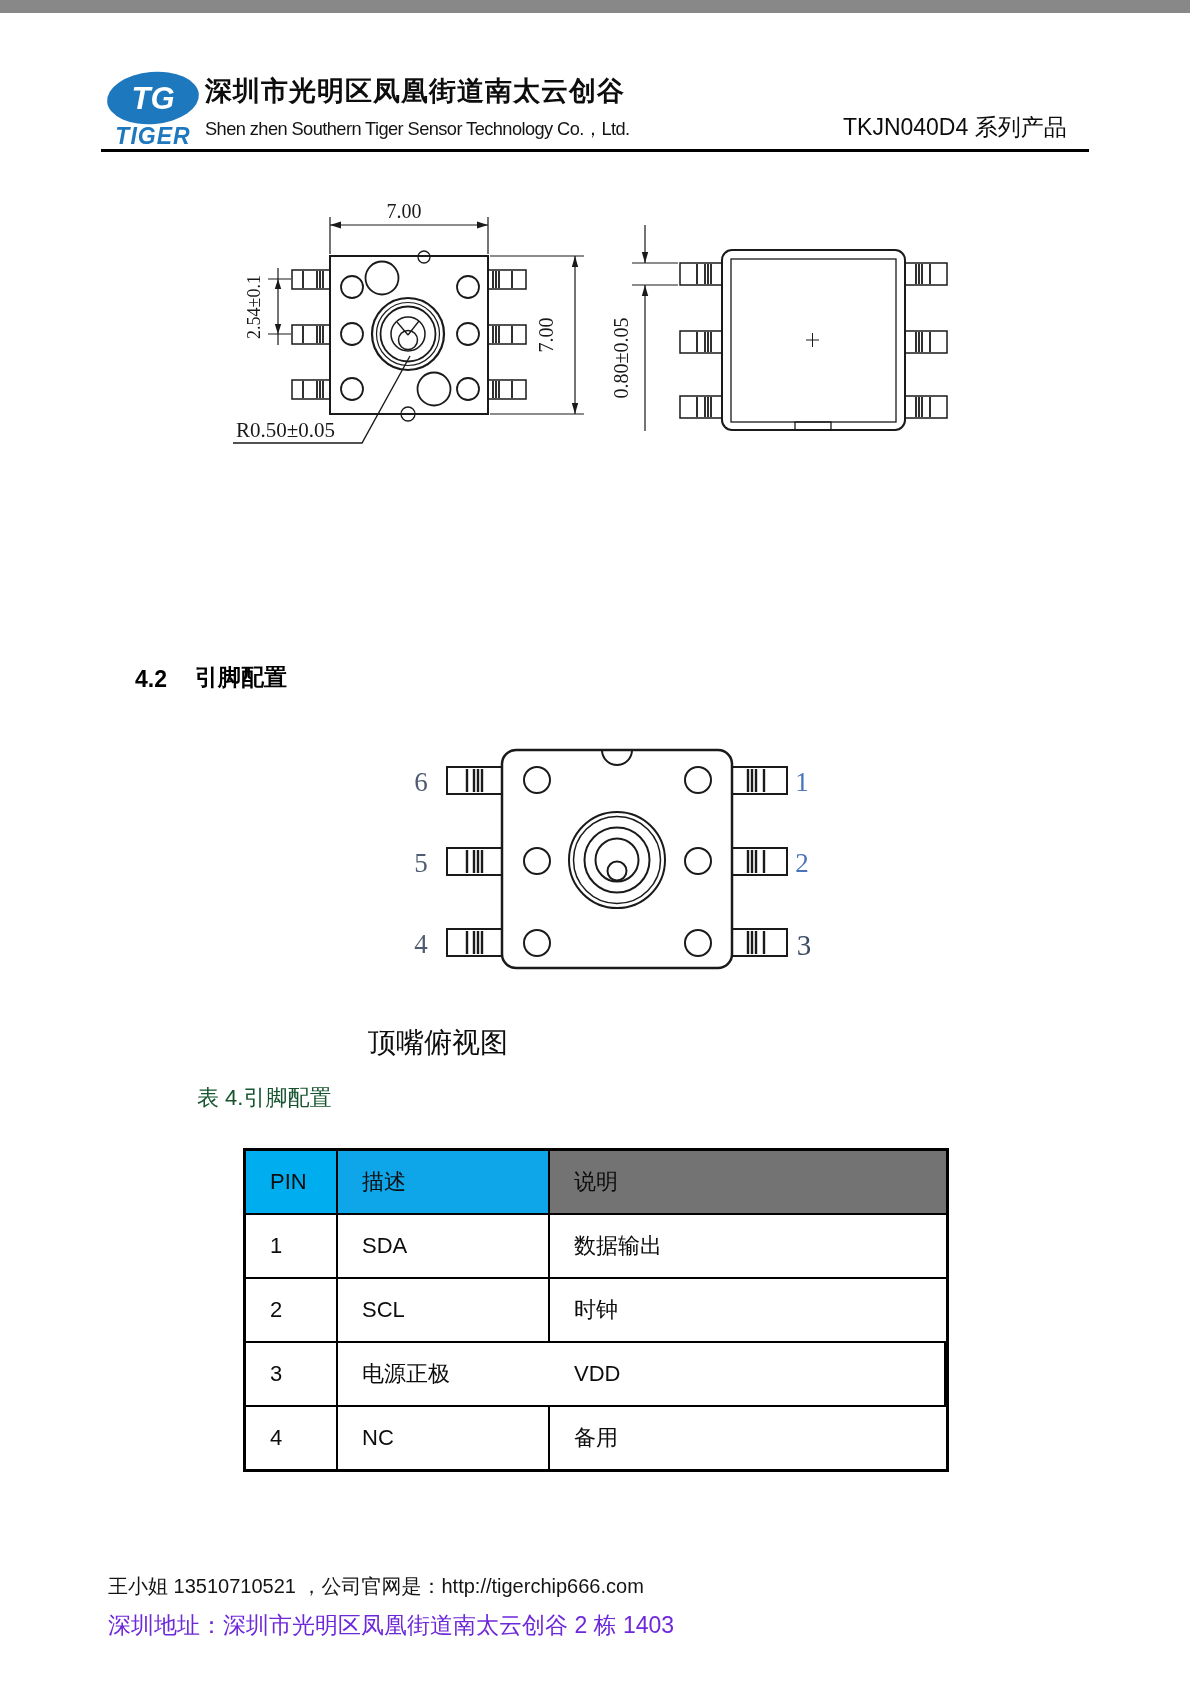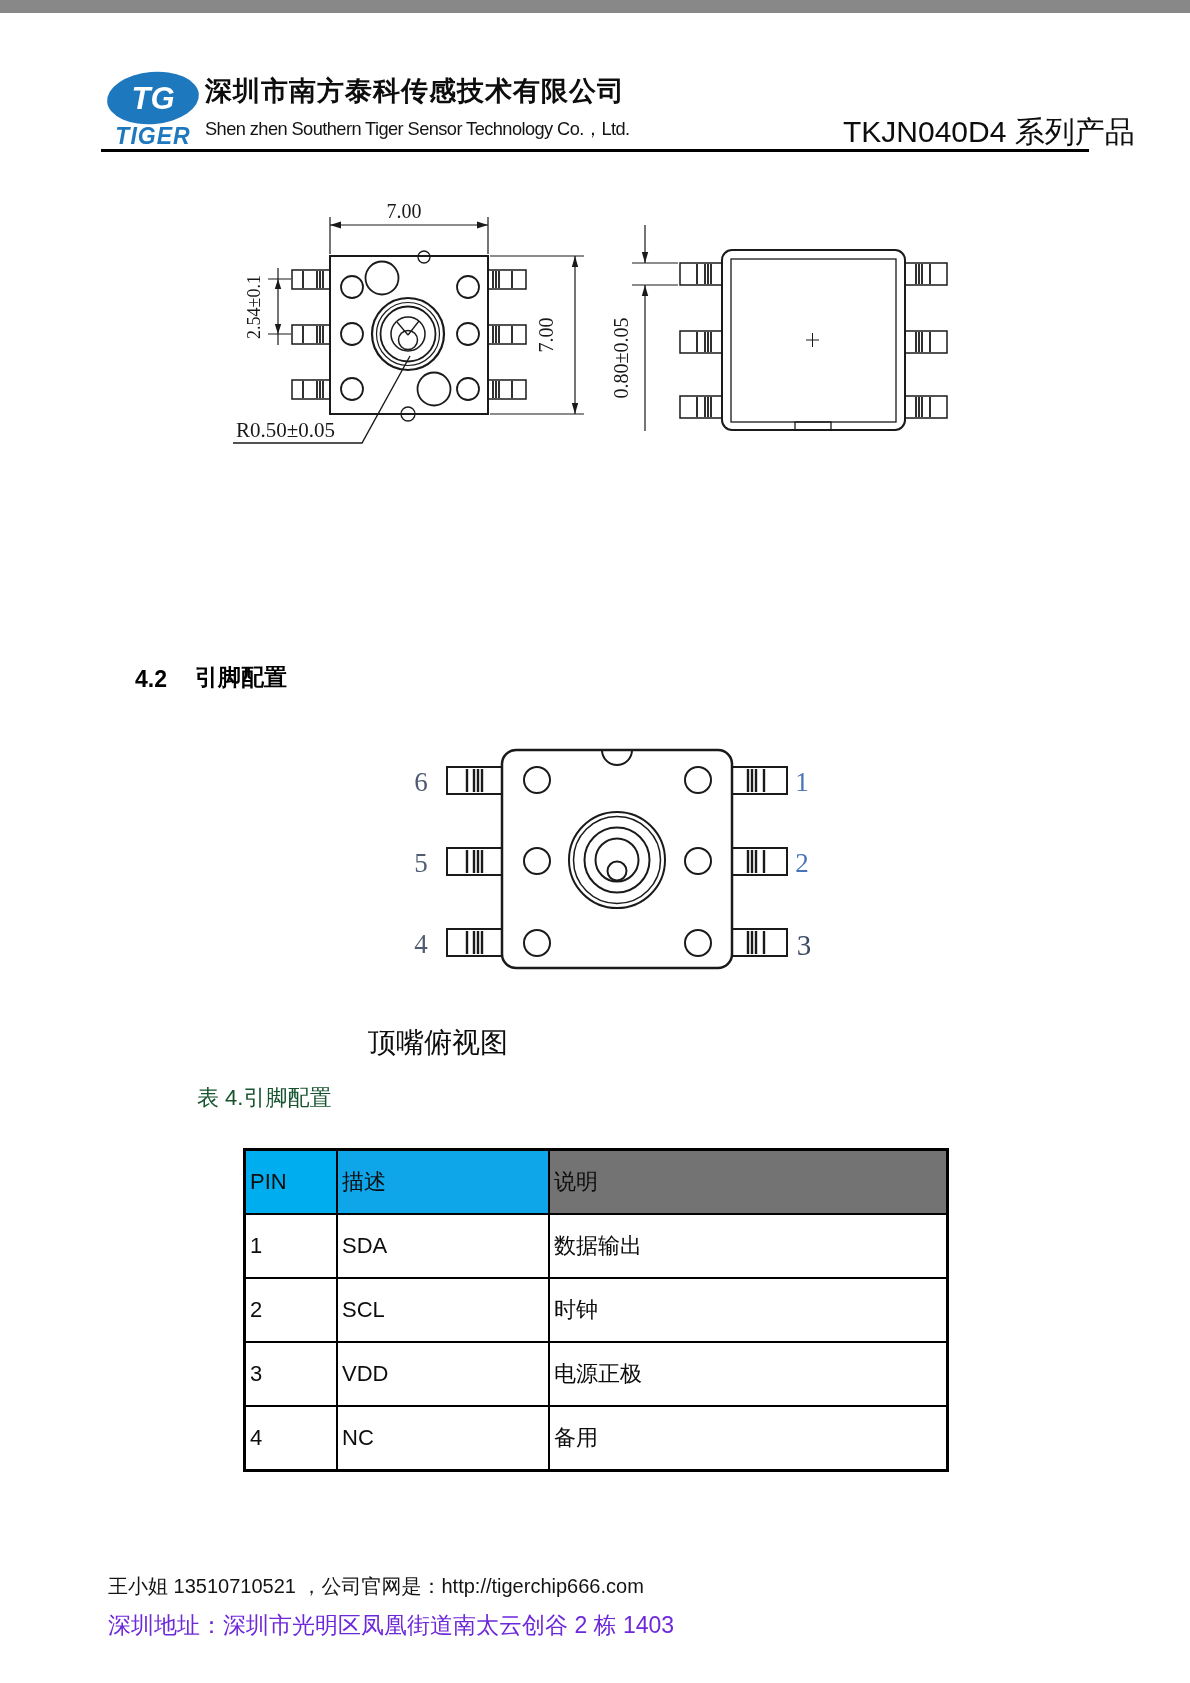--- a/index.html
+++ b/index.html
@@ -4,60 +4,60 @@
 <style>
   html,body{margin:0;padding:0;background:#888;}
   .page{
     position:relative;width:1190px;height:1683px;margin:13px auto;background:#fff;
     font-family:"Liberation Sans","DejaVu Sans",sans-serif;color:#111;overflow:hidden;
   }
   
   .logo-svg{position:absolute;left:98px;top:54px;}
   .company-cn{position:absolute;left:205px;top:60px;font-size:27px;font-weight:700;letter-spacing:1px;color:#0d0d0d;}
   .company-en{position:absolute;left:205px;top:103px;font-size:19px;letter-spacing:-0.6px;color:#141414;transform:scaleX(.96);transform-origin:left;}
-  .series{position:absolute;left:843px;top:99px;font-size:30px;color:#0d0d0d;}
+  .series{position:absolute;left:843px;top:99px;font-size:23px;color:#0d0d0d;}
   .head-rule{position:absolute;left:101px;top:136px;width:988px;height:3px;background:#000;}
   
   .outline-svg{position:absolute;left:0;top:150px;}
   .pincfg-svg{position:absolute;left:0;top:670px;}
   .dwg{stroke:#1a1a1a;fill:none;}
   .dimtxt{font-family:"Liberation Serif","DejaVu Serif",serif;fill:#1a1a1a;}
   .pinno{font-family:"Liberation Serif","DejaVu Serif",serif;}
   
   .sec-head{position:absolute;left:135px;top:649px;font-size:23px;font-weight:700;display:flex;gap:28px;color:#000;align-items:flex-end;}
   .diagram-caption{position:absolute;left:368px;top:1011px;font-size:28px;color:#0d0d0d;}
   .table-title{position:absolute;left:197px;top:1070px;font-size:22px;color:#14532d;}
   
   .pin-table{
     position:absolute;left:243px;top:1135px;width:700px;
     border:3px solid #000;display:grid;grid-template-columns:92px 212px 1fr;
     background:#fff;
   }
   .pt-cell{
-    display:flex;align-items:center;padding-left:4px;font-size:22px;height:62px;
+    display:flex;align-items:center;padding-left:24px;font-size:22px;height:62px;
     border-right:2px solid #000;border-bottom:2px solid #000;color:#0d0d0d;
   }
   .pt-cell.last-col{border-right:none;}
   .pt-cell.last-row{border-bottom:none;}
   .pt-h{background:#00aeef;}
   
   .footer-1{position:absolute;left:108px;top:1560px;font-size:20px;color:#141414;}
   .footer-2{position:absolute;left:108px;top:1597px;font-size:23px;color:#6d28d9;text-align:center;}
 </style>
 </head>
 <body>
 
 <div class="page">
 
   <svg class="logo-svg" width="110" height="82" viewBox="0 0 110 82">
     <ellipse class="logo-blue" cx="55" cy="31" rx="46" ry="26" fill="#1e78be" transform="rotate(-5 55 31)" style="fill: rgb(30, 120, 190);"></ellipse>
     <text x="55" y="42" text-anchor="middle" font-size="31" font-style="italic" font-weight="bold" fill="#ffffff" font-family="Liberation Sans,sans-serif">TG</text>
     <text class="logo-blue" x="55" y="77" text-anchor="middle" font-size="23" font-style="italic" font-weight="bold" fill="#1e78be" letter-spacing="1" font-family="Liberation Sans,sans-serif" style="fill: rgb(30, 120, 190);">TIGER</text>
   </svg>
-  <div class="company-cn">深圳市南方泰科传感技术有限公司</div>
+  <div class="company-cn">深圳市光明区凤凰街道南太云创谷</div>
   <div class="company-en">Shen zhen Southern Tiger Sensor Technology Co.，Ltd.</div>
   <div class="series">TKJN040D4 系列产品</div>
   <div class="head-rule"></div>
 
   <svg class="outline-svg" width="1190" height="300" viewBox="0 150 1190 300">
 
     <g>
 
       <g class="dwg" stroke-width="1.5">
         <rect x="292" y="257" width="38" height="19"></rect>
@@ -229,22 +229,22 @@
 
     <div class="pt-cell">1</div>
     <div class="pt-cell">SDA</div>
     <div class="pt-cell last-col">数据输出</div>
 
     <div class="pt-cell">2</div>
     <div class="pt-cell">SCL</div>
     <div class="pt-cell last-col">时钟</div>
 
     <div class="pt-cell">3</div>
+    <div class="pt-cell last-col">电源正极</div>
     <div class="pt-cell">VDD</div>
-    <div class="pt-cell last-col">电源正极</div>
 
     <div class="pt-cell last-row">4</div>
     <div class="pt-cell last-row">NC</div>
     <div class="pt-cell last-col last-row">备用</div>
   </div>
 
   <div class="footer-1">王小姐 13510710521 ，公司官网是：http://tigerchip666.com</div>
   <div class="footer-2">深圳地址：深圳市光明区凤凰街道南太云创谷 2 栋 1403</div>
 
 </div>

